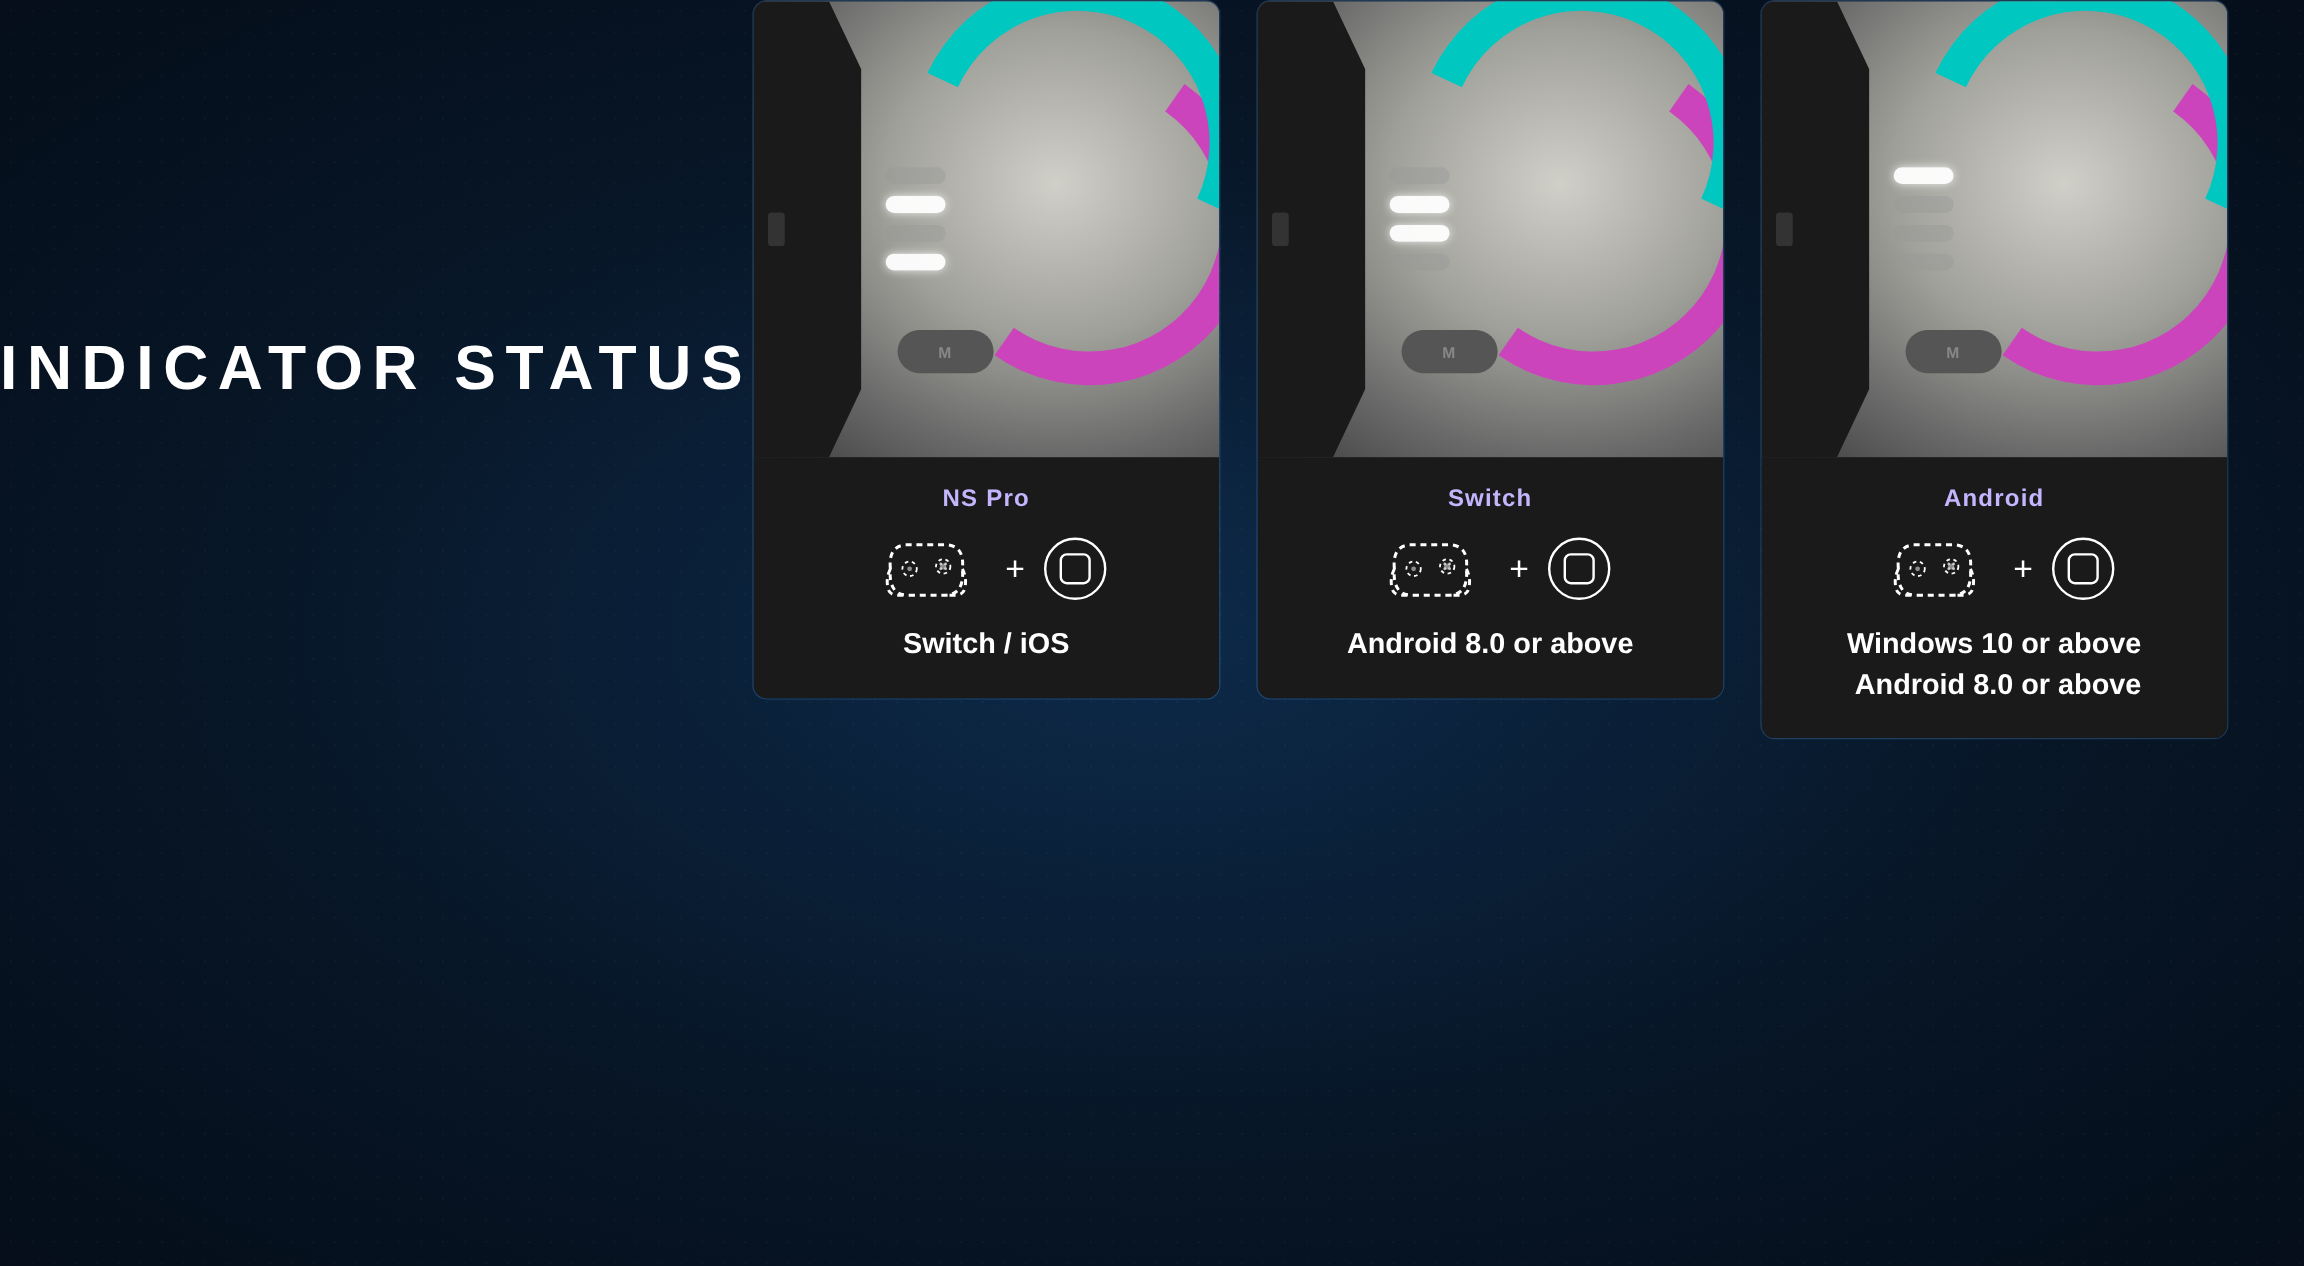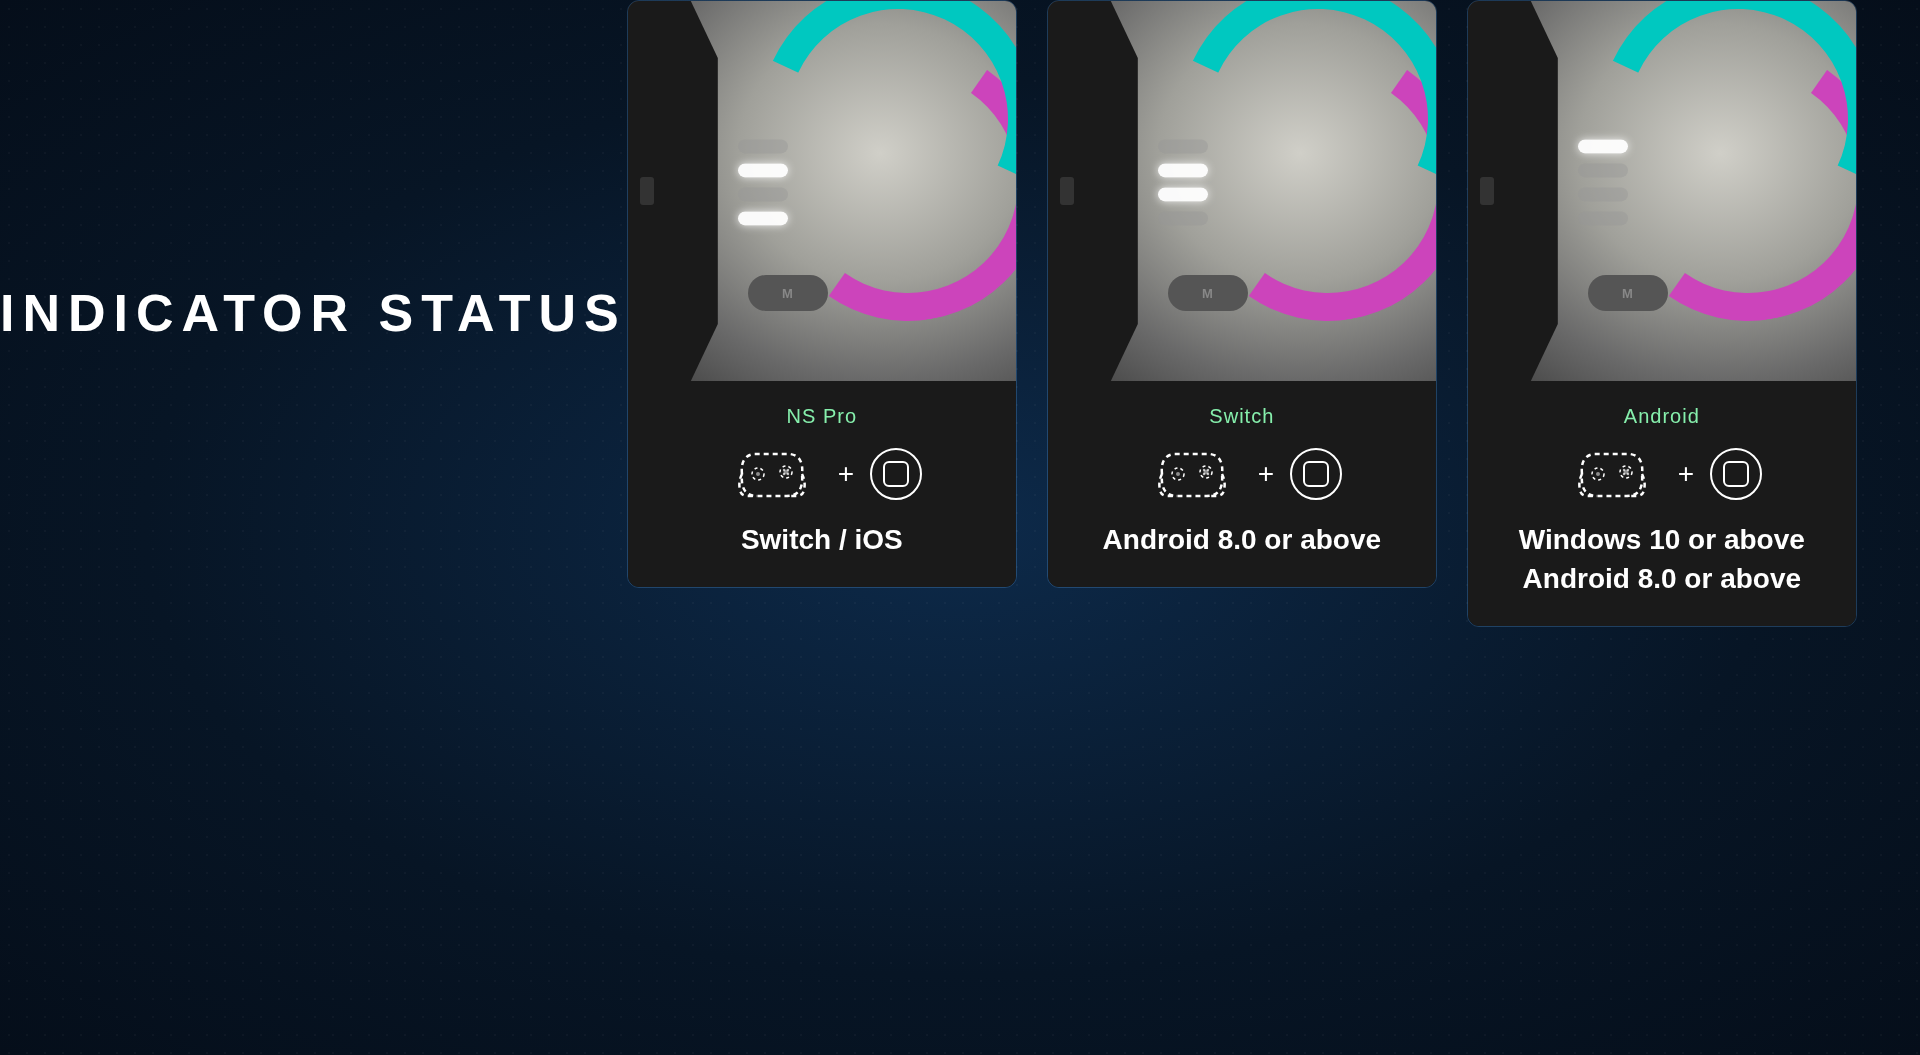--- a/index.html
+++ b/index.html
@@ -175,23 +175,23 @@
     .card-info {
       background: #1a1a1a;
       padding: 24px 20px 28px;
       display: flex;
       flex-direction: column;
       align-items: center;
       gap: 16px;
     }
 
     .card-mode-title {
-      color: #86efac;
+      color: #c4b5fd;
       font-size: 20px;
-      font-weight: 400;
+      font-weight: 700;
       letter-spacing: 1px;
     }
 
     
     .compatibility-row {
       display: flex;
       align-items: center;
       gap: 16px;
     }
 
@@ -229,23 +229,23 @@
       height: 26px;
       border: 2px solid #ffffff;
       border-radius: 6px;
       display: flex;
       align-items: center;
       justify-content: center;
     }
 
     .card-compat-text {
       color: #ffffff;
-      font-size: 28px;
+      font-size: 24px;
       font-weight: 600;
-      text-align: center;
+      text-align: right;
       line-height: 1.4;
     }
 
     .footnote {
       position: absolute;
       bottom: 28px;
       right: 60px;
       color: #e03030;
       font-size: 18px;
       font-style: italic;

